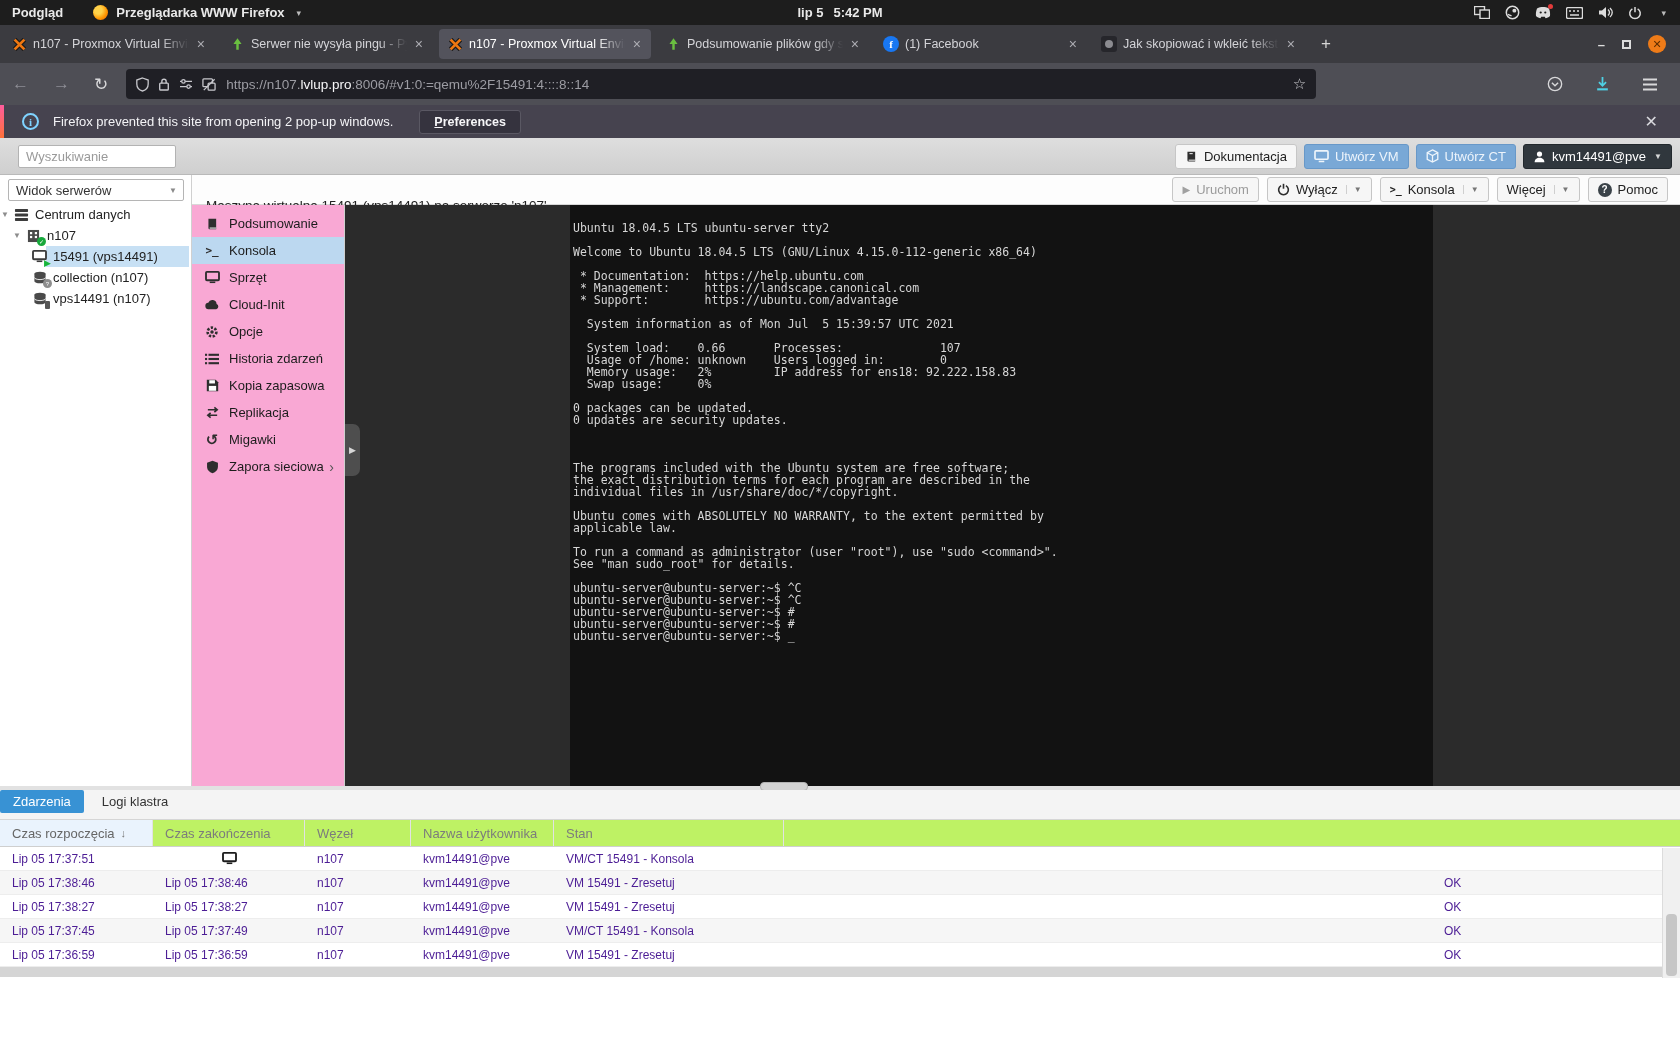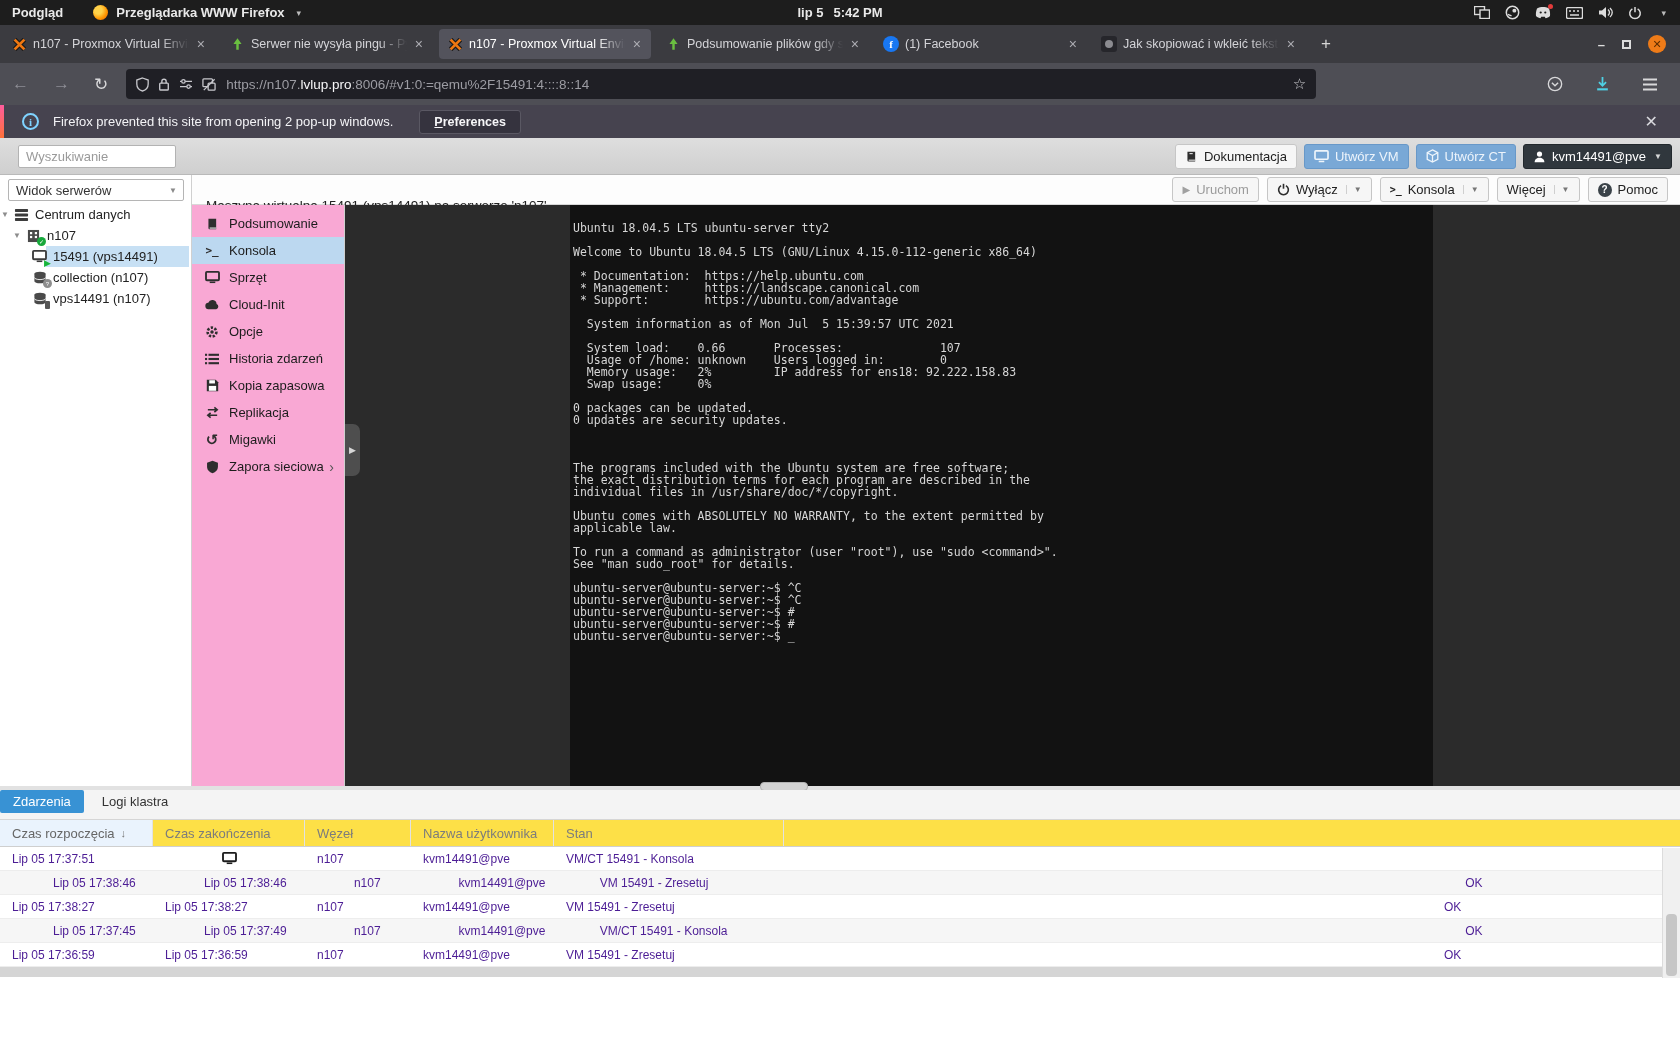--- a/index.html
+++ b/index.html
@@ -141,27 +141,27 @@
   .splitter { position:absolute; left:0; top:786px; width:1680px; height:4px; background:#e2e2e2; }
   .split-grip { position:absolute; left:760px; top:782px; width:48px; height:9px; background:#d3d3d3;
     border:1px solid #b3b3b3; border-radius:4px; cursor:row-resize; }
 
   
   .logpanel { position:absolute; left:0; top:790px; width:1680px; height:260px; background:#fff; }
   .log-tabs { height:30px; background:#f4f4f4; border-bottom:1px solid #d6d6d6; display:flex; align-items:flex-start;
     padding-left:0; gap:12px; }
   .ltab-active { background:#3892d4; color:#fff; padding:4px 13px; border-radius:2px; font-size:13px; cursor:pointer; }
   .ltab { color:#333; padding:4px 6px; font-size:13px; cursor:pointer; }
-  .lheader { height:27px; display:flex; border-bottom:1px solid #cfcfcf; background:#fde047; }
+  .lheader { height:27px; display:flex; border-bottom:1px solid #cfcfcf; background:#bef264; }
   .hc { display:flex; align-items:center; padding-left:12px; color:#7c7c7c; font-size:13px;
     border-right:1px solid #e2e2e2; }
   .hc.sorted { background:#eaf3fd; color:#666; }
   .hc .sort-arrow { margin-left:6px; font-size:11px; color:#777; }
   .lrow { height:24px; display:flex; border-bottom:1px solid #ededed; font-size:12px; color:#4c1d95; }
-  .lrow.alt { background:#f6f6f6;padding-left:41px; }
+  .lrow.alt { background:#f6f6f6; }
   .lc { display:flex; align-items:center; padding-left:12px; overflow:hidden; white-space:nowrap; }
   .lc.center { justify-content:center; padding-left:0; }
   .w1{width:153px;} .w2{width:152px;} .w3{width:106px;} .w4{width:143px;} .w5{width:878px;} .w6{width:230px;}
   .hscroll { height:10px; background:#d5d5d5; width:1662px; }
   .vscroll { position:absolute; right:0; top:58px; width:18px; height:130px; background:#f0f0f0; border-left:1px solid #dcdcdc; }
   .vthumb { position:absolute; left:3px; right:3px; top:66px; height:62px; background:#c6c6c6; border-radius:4px; }
 </style>
 </head>
 <body>
 

